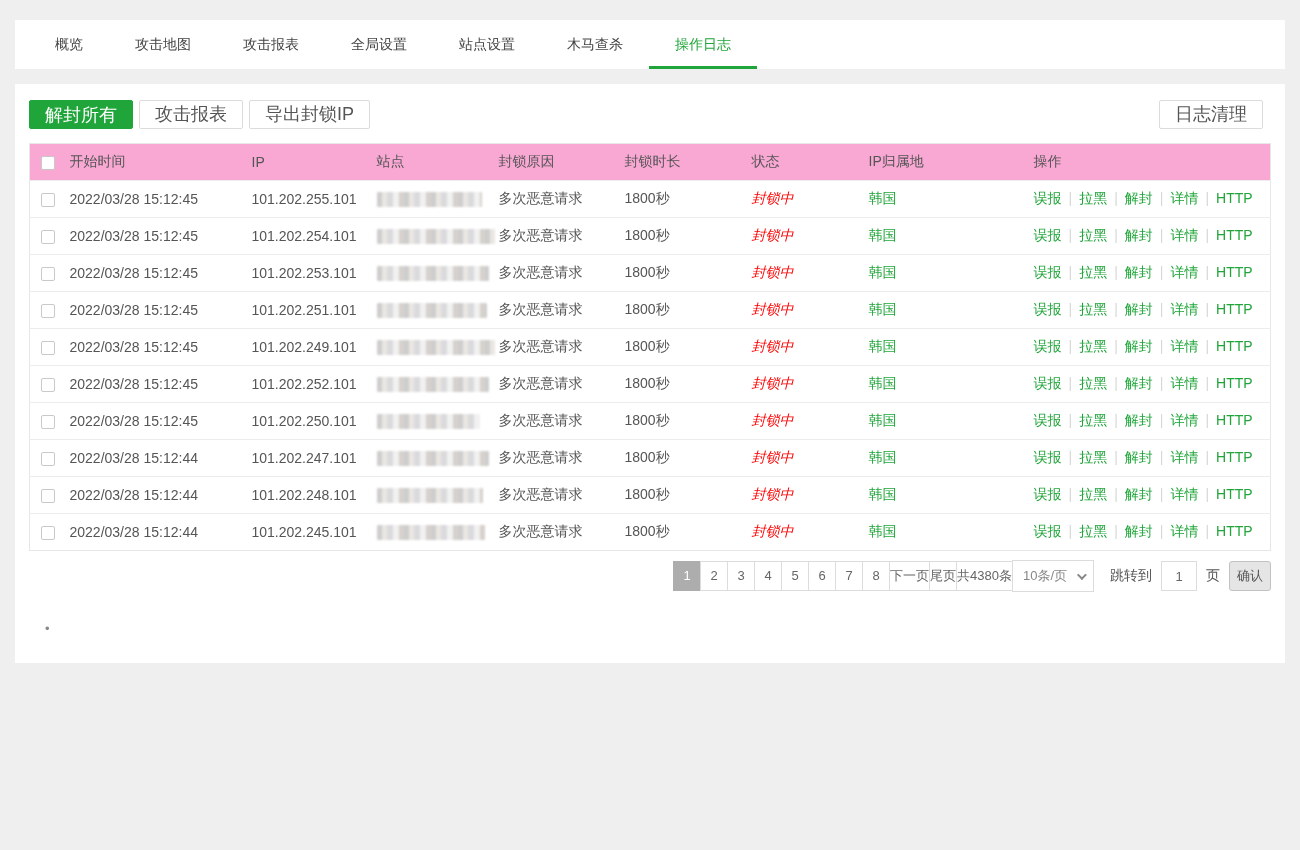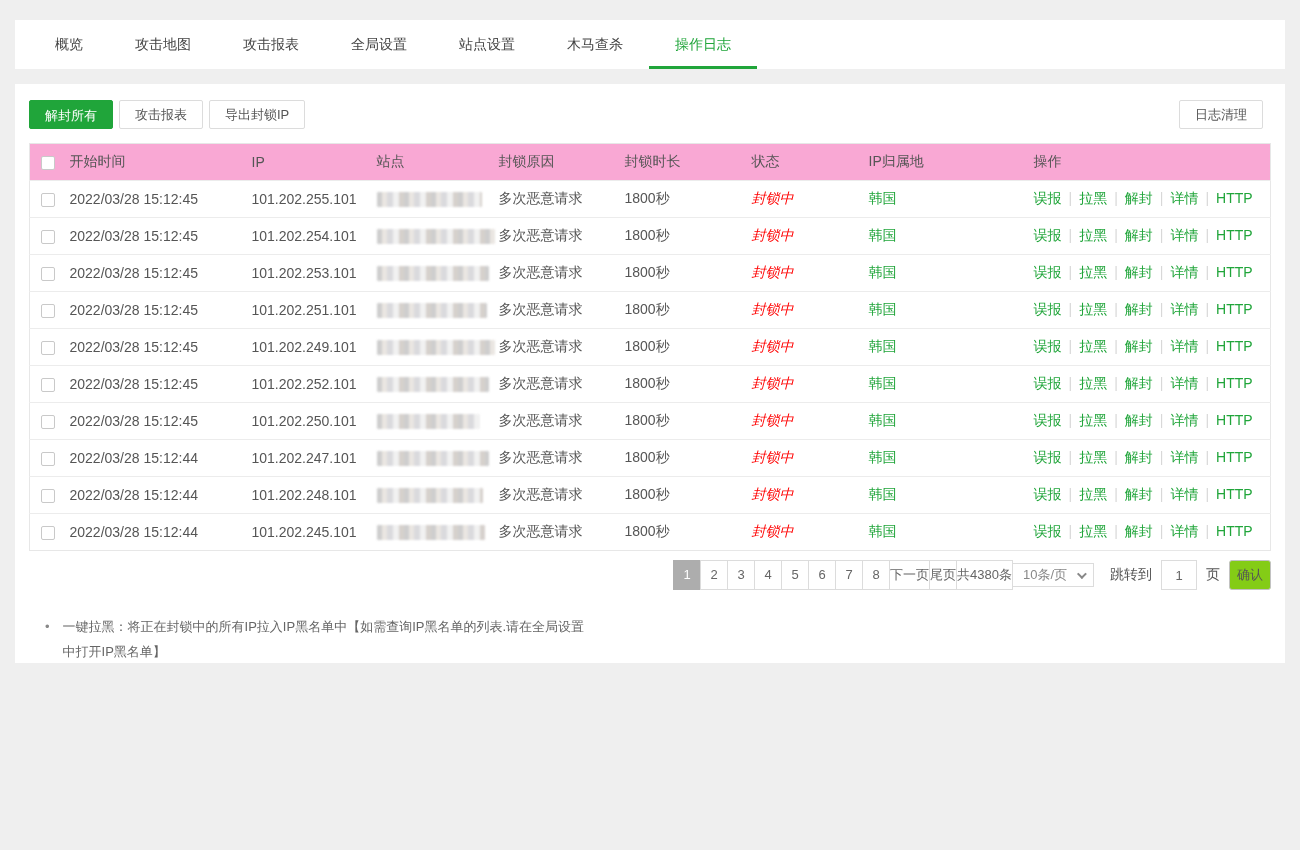--- a/index.html
+++ b/index.html
@@ -28,21 +28,21 @@
   
   .card {
     position:absolute; top:84px; left:15px; width:1270px; height:579px;
     background:#fff; padding:16px 14px 0 14px;
   }
 
   
   .toolbar { position:relative; height:29px; }
   .toolbar .group { display:flex; gap:6px; }
   .btn {
-    height:29px; line-height:27px; font-size:13px; border-radius:2px;
+    height:29px; line-height:27px; font-size:18px; border-radius:2px;
     padding:0 15px; cursor:pointer; white-space:nowrap;
     background:#fff; border:1px solid #dcdcdc; color:#555;
     font-family:inherit;
   }
   .btn.primary { background:var(--green); border:1px solid var(--green); color:#fff; line-height:29px; }
   .btn.right { position:absolute; right:8px; top:0; }
 
   
   table.grid {
     margin-top:14px; width:1242px; border-collapse:collapse; table-layout:fixed;
@@ -81,36 +81,36 @@
     font-size:13px; color:#666;
   }
   .pgroup { display:flex; }
   .pcell {
     min-width:28px; height:30px; line-height:28px; text-align:center;
     border:1px solid #dcdcdc; background:#fff; margin-left:-1px; cursor:pointer;
     color:#666; white-space:nowrap;
   }
   .pcell.active { background:#adadad; border-color:#adadad; color:#fff; }
   .psel {
-    height:24px; border:1px solid #dcdcdc; margin-left:-1px; background:#fff;
+    height:32px; border:1px solid #dcdcdc; margin-left:-1px; background:#fff;
     display:flex; align-items:center; gap:10px; padding:0 9px 0 10px;
     color:#888; cursor:pointer;
   }
   .chev {
     width:7px; height:7px; border-right:2px solid #888; border-bottom:2px solid #888;
     transform:rotate(45deg) translateY(-2px); display:inline-block;
   }
   .jump { display:flex; align-items:center; margin-left:16px; gap:9px; color:#555; font-size:14px; }
   .jump input {
     width:36px; height:30px; border:1px solid #dcdcdc; text-align:center;
     color:#666; font-size:13px; font-family:inherit; background:#fff;
   }
   .jump .confirm {
     width:42px; height:30px; border:1px solid #c2c2c2; border-radius:3px;
-    background:#84cc16; color:#555; font-size:13px; cursor:pointer; font-family:inherit;
+    background:#e5e5e5; color:#555; font-size:13px; cursor:pointer; font-family:inherit;
   }
 
   
   .note {
     margin-top:24px; margin-left:16px; display:flex; gap:13px;
     font-size:13px; color:#666; line-height:25px;
   }
   .note .bullet { color:#888; }
   .note .txt { max-width:524px; }
 </style>
@@ -367,16 +367,15 @@
     <div class="jump">
       <span>跳转到</span>
       <input type="text" value="1" style="">
       <span>页</span>
       <button class="confirm">确认</button>
     </div>
   </div>
 
   <div class="note">
     <span class="bullet">•</span>
-    <span class="txt">一键拉黑：将正在封锁中的所有IP拉入IP黑名单中【如需查询IP黑名单的列表.请在全局设置中打开IP黑名单】</span>
   </div>
 
 </section>
 
 </body></html>

